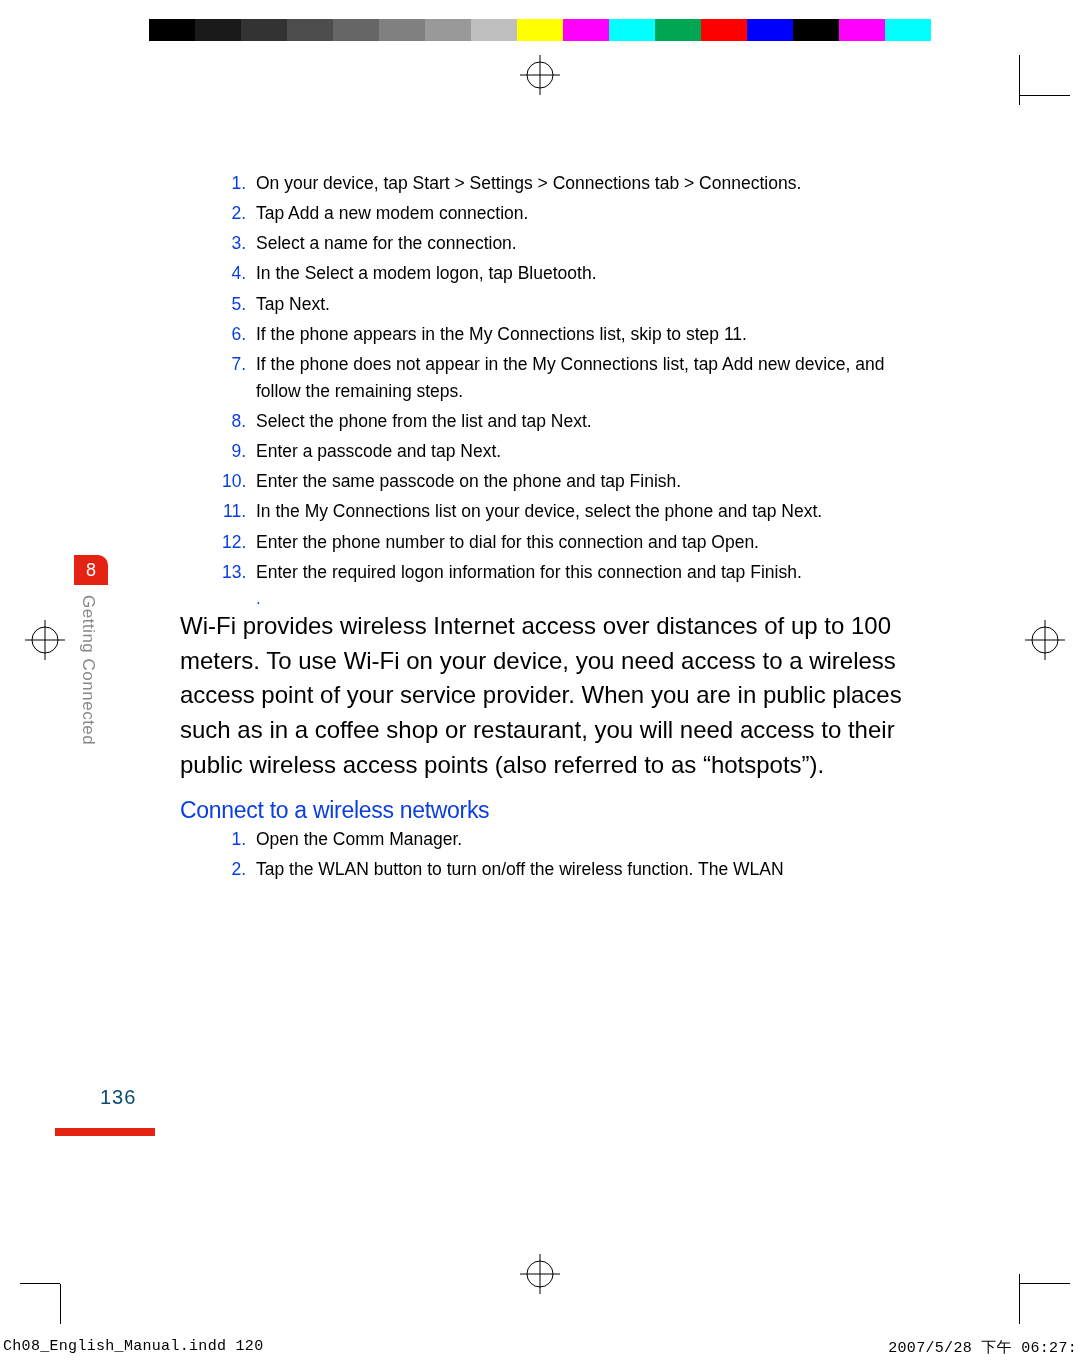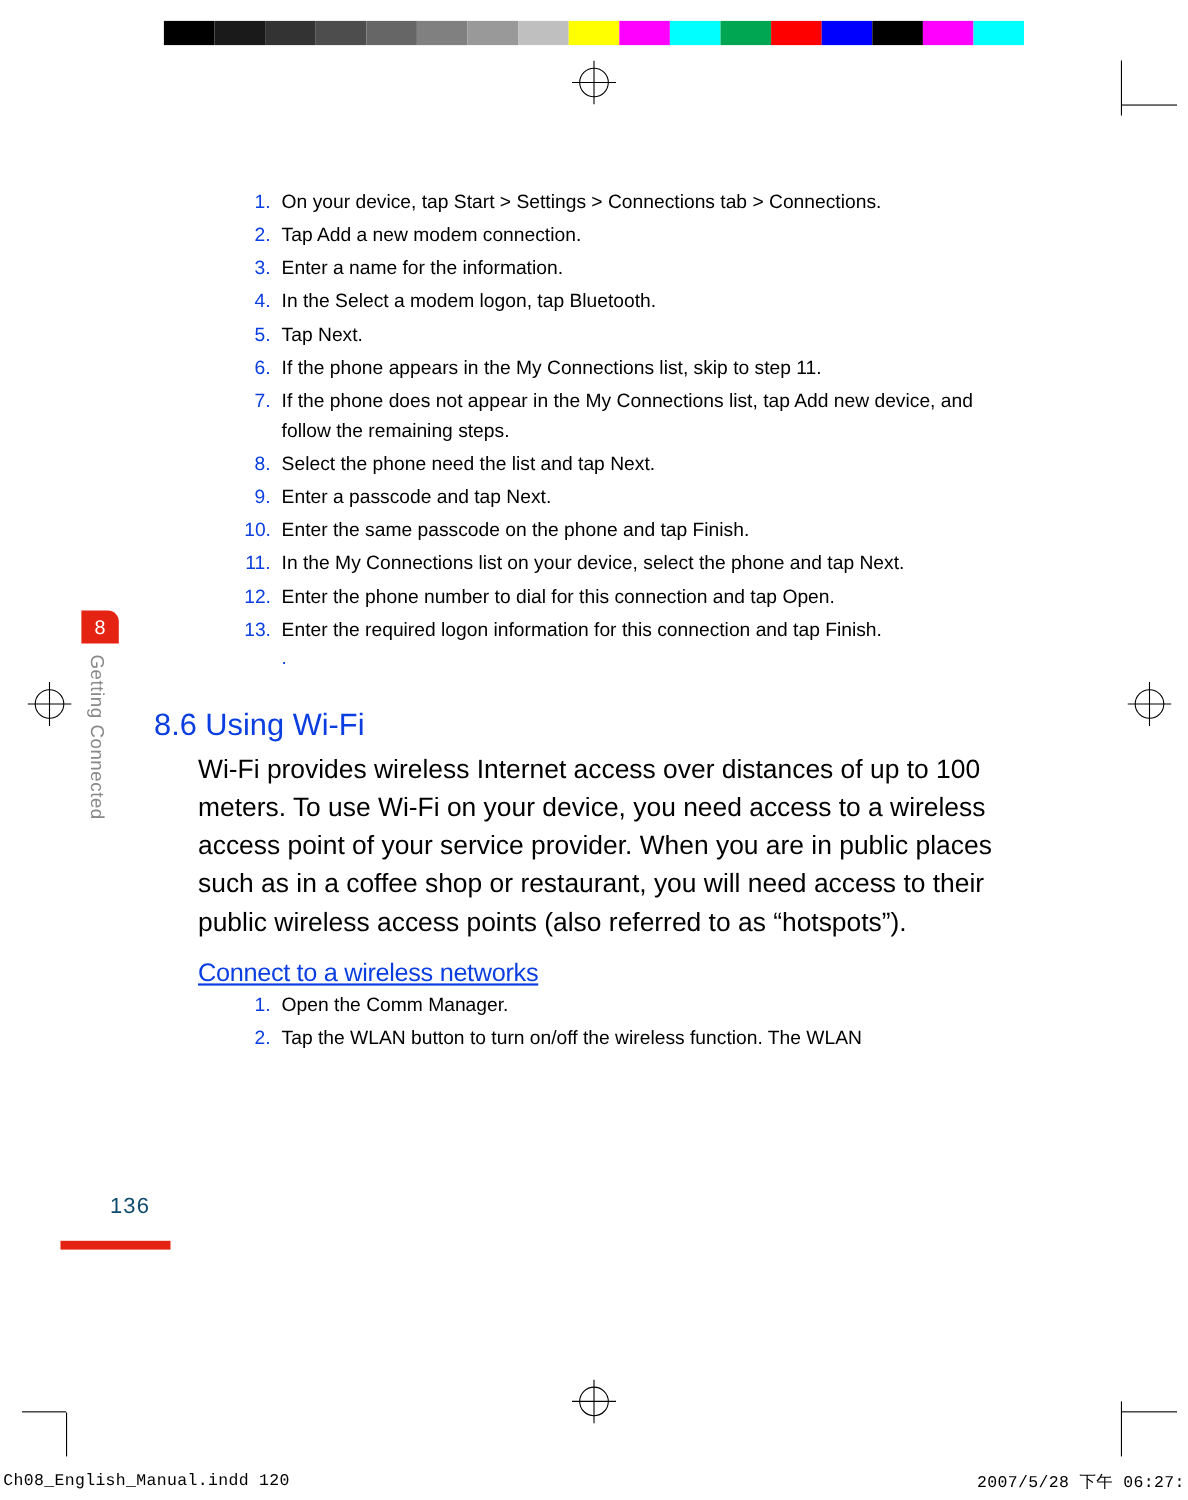--- a/index.html
+++ b/index.html
@@ -122,21 +122,20 @@
     font-size: 16px;
     line-height: 1.4;
   }
   .subheading2 {
     color: #0a3ee0;
     font-size: 23px;
     font-weight: 400;
     margin: 14px 0 2px 0;
     font-family: "Segoe UI Light", Arial, sans-serif;
     letter-spacing: -0.3px;
-    text-decoration: underline;
   }
 
   
   .chapter-tab {
     position: absolute;
     top: 555px;
     left: 74px;
     width: 34px;
   }
   .chapter-badge {
@@ -253,35 +252,34 @@
 <div class="chapter-tab">
   <div class="chapter-badge">8</div>
   <div class="chapter-name">Getting Connected</div>
 </div>
 
 <div class="page">
 
   <ol class="ol" id="ol1">
       <li>On your device, tap Start &gt; Settings &gt; Connections tab &gt; Connections.</li>
       <li>Tap Add a new modem connection.</li>
-      <li>Enter a name for the information.</li>
+      <li>Select a name for the connection.</li>
       <li>In the Select a modem logon, tap Bluetooth.</li>
       <li>Tap Next.</li>
       <li>If the phone appears in the My Connections list, skip to step 11.</li>
       <li>If the phone does not appear in the My Connections list, tap Add new device, and follow the remaining steps.</li>
-      <li>Select the phone need the list and tap Next.</li>
+      <li>Select the phone from the list and tap Next.</li>
       <li>Enter a passcode and tap Next.</li>
       <li>Enter the same passcode on the phone and tap Finish.</li>
       <li>In the My Connections list on your device, select the phone and tap Next.</li>
       <li>Enter the phone number to dial for this connection and tap Open.</li>
       <li>Enter the required logon information for this connection and tap Finish.</li>
     </ol>
   <div style="color:#0a3ee0; margin-left:76px; font-size:17px;">.</div>
 
-  <div class="section-title">8.6 Using Wi-Fi</div>
   <p class="body-text">Wi-Fi provides wireless Internet access over distances of up to 100 meters. To use Wi-Fi on your device, you need access to a wireless access point of your service provider. When you are in public places such as in a coffee shop or restaurant, you will need access to their public wireless access points (also referred to as “hotspots”).</p>
 
 
   <div class="subheading2">Connect to a wireless networks</div>
   <ol class="ol" id="ol2">
       <li>Open the Comm Manager.</li>
       <li>Tap the WLAN button to turn on/off the wireless function. The WLAN</li>
     </ol>
 
 </div>

